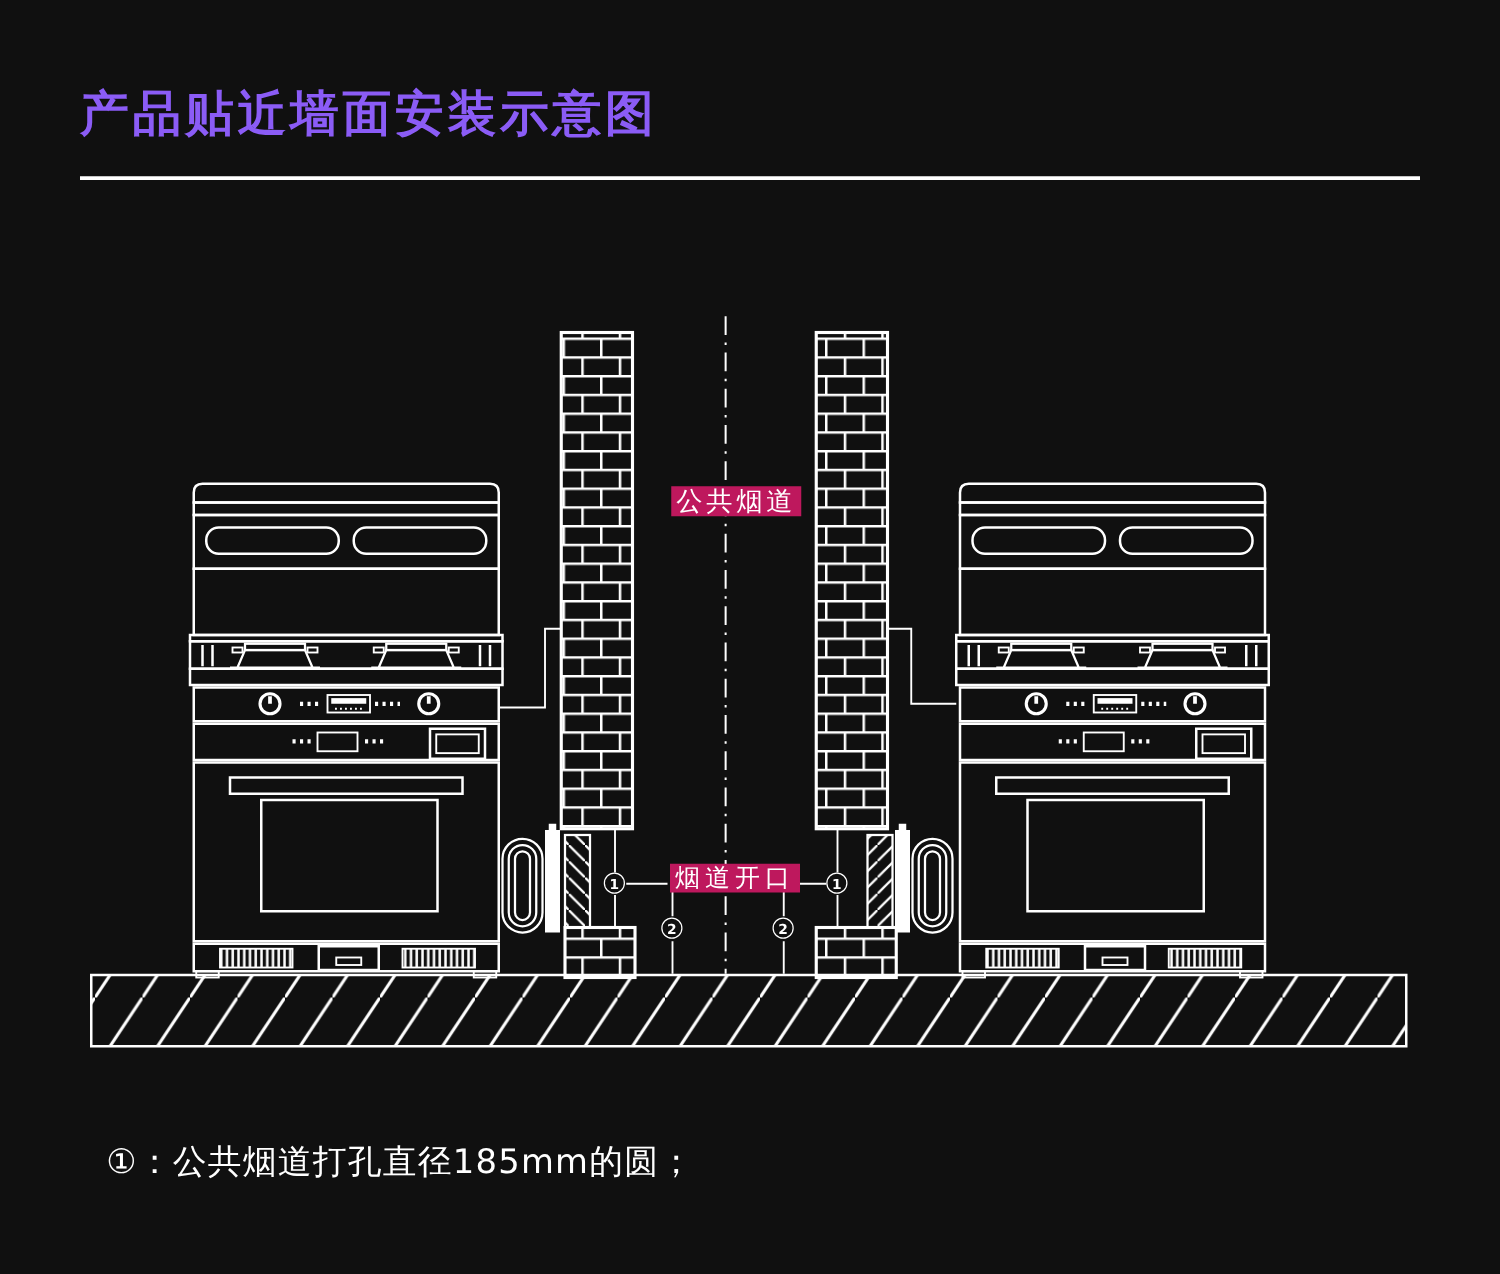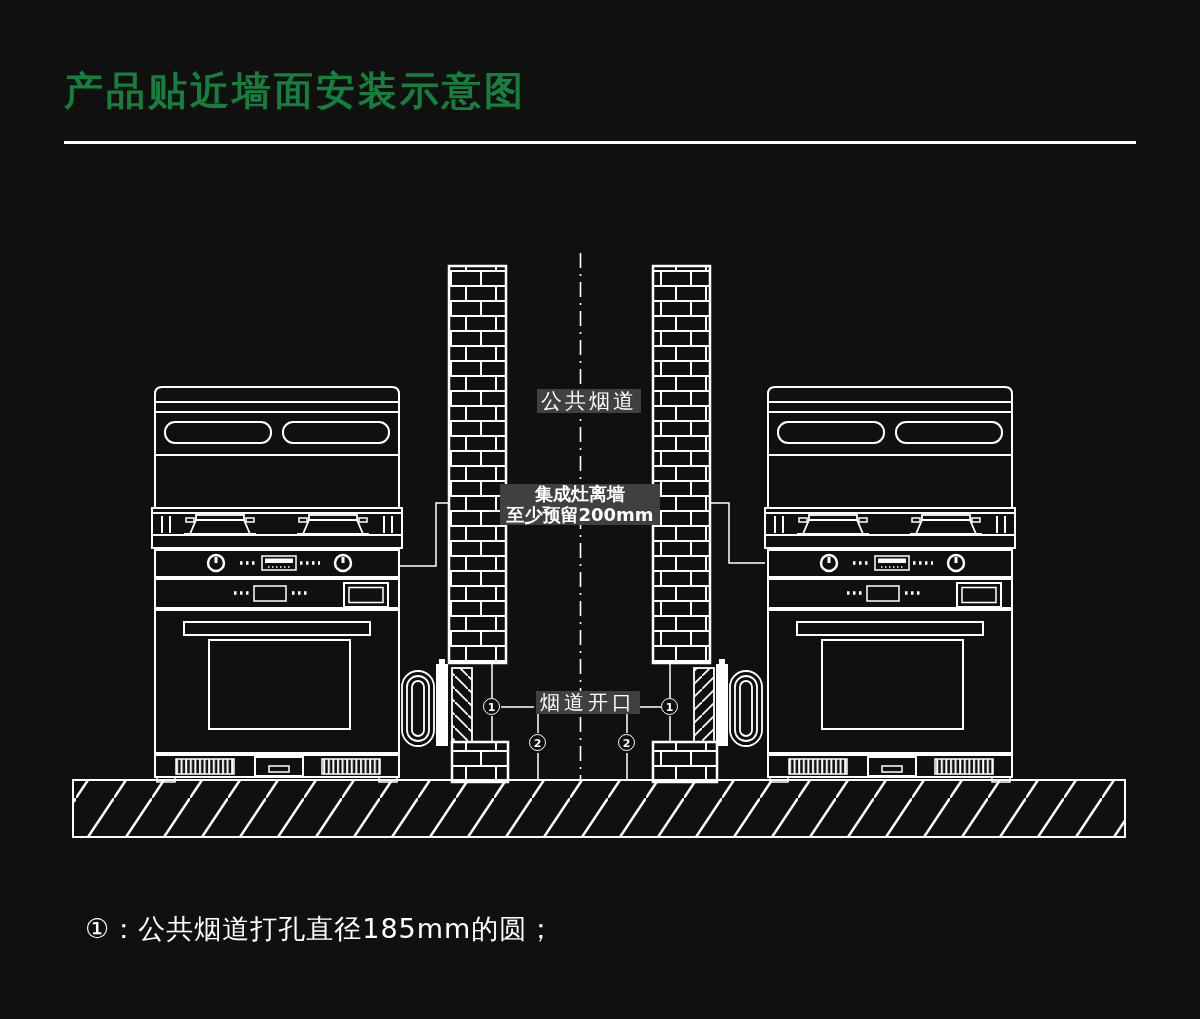--- a/index.html
+++ b/index.html
@@ -7,29 +7,29 @@
     width:1200px;height:1019px;
     background:#101010;
     font-family:"DejaVu Sans","Liberation Sans",sans-serif;
     color:#fff;
     overflow:hidden;
   }
   .stage{position:relative;width:1200px;height:1019px;}
   .page-title{
     position:absolute;left:64px;top:64px;
     font-size:39px;font-weight:bold;letter-spacing:3px;
-    color:#15803d;margin:0;
+    color:#8b5cf6;margin:0;
   }
   .title-rule{
     position:absolute;left:64px;top:141px;width:1072px;height:3px;
     background:#fff;
   }
   svg{position:absolute;left:0;top:0;}
   .lbl{
-    position:absolute;color:#fff;background:#404040;
+    position:absolute;color:#fff;background:#be185d;
     white-space:nowrap;line-height:1.15;
   }
   .lbl-flue{left:537px;top:389px;font-size:21px;letter-spacing:3px;padding:0 4px;}
   .lbl-clearance{left:500px;top:484px;width:160px;text-align:center;font-size:18px;font-weight:bold;}
   .lbl-opening{left:536px;top:691px;font-size:20px;letter-spacing:4px;padding:0 4px;}
   .marker{
     position:absolute;width:17px;height:17px;border:1.5px solid #fff;border-radius:50%;
     background:#101010;color:#fff;font-size:11px;line-height:17px;text-align:center;
     box-sizing:border-box;font-weight:bold;
   }
@@ -156,24 +156,20 @@
       <path d="M538 713 V733 M538 753 V779"></path>
       <path d="M627 713 V733 M627 753 V779"></path>
     </g>
 
     <use href="#stove" x="152" y="385"></use>
     <use href="#stove" x="765" y="385"></use>
   </svg>
 
   <div class="lbl lbl-flue">公共烟道</div>
 
-  <div class="lbl lbl-clearance">
-    <div>集成灶离墙</div>
-    <div>至少预留200mm</div>
-  </div>
 
   <div class="lbl lbl-opening">烟道开口</div>
 
   <div class="marker m1l">1</div>
   <div class="marker m1r">1</div>
   <div class="marker m2l">2</div>
   <div class="marker m2r">2</div>
 
   <div class="notes">
     <div class="note-line">①：公共烟道打孔直径185mm的圆；</div>

